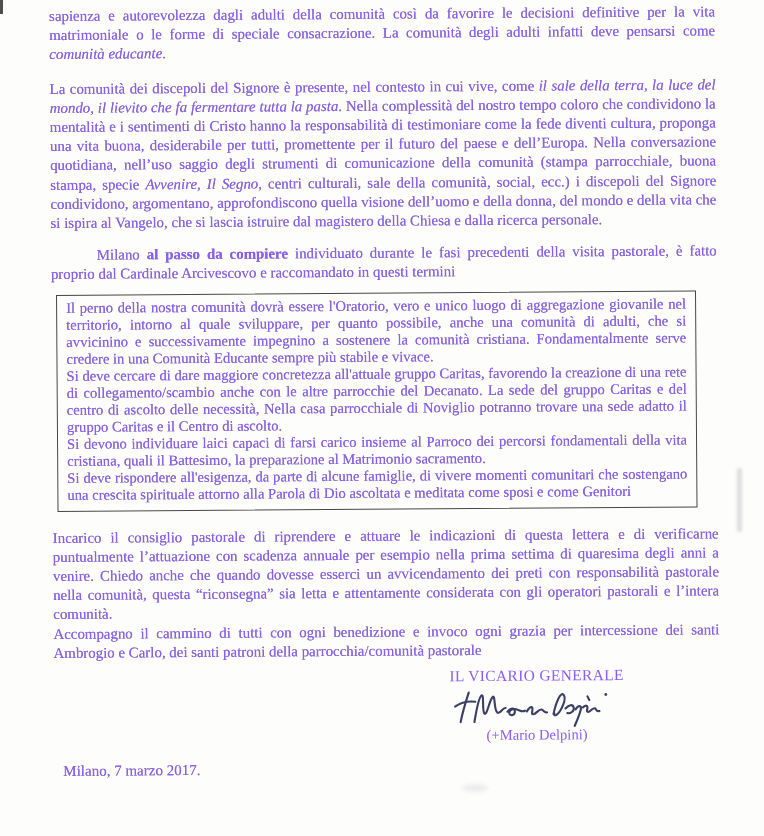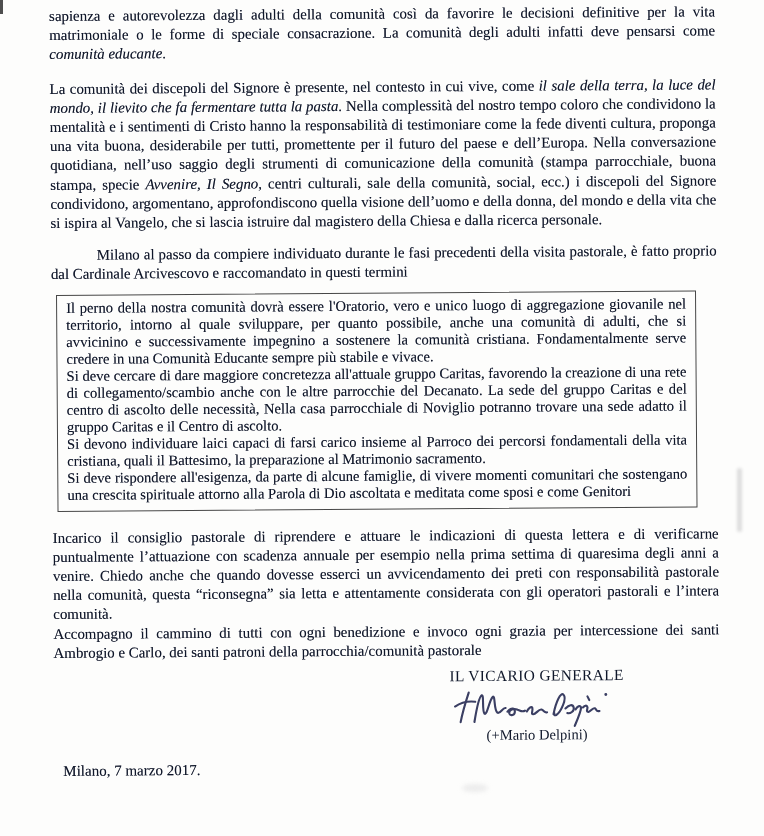--- a/index.html
+++ b/index.html
@@ -1,36 +1,36 @@
 <!DOCTYPE html>
 <html><head>
 <meta charset="utf-8">
 <style>
   html,body { margin:0; padding:0; background:#ffffff; }
   .page {
     position:relative; width:764px; height:836px; margin:0;
     background:#fdfdfc; overflow:hidden;
     font-family:"Liberation Serif","DejaVu Serif",serif;
-    color:#0f172a;
+    color:#8b5cf6;
   }
   .content {
     position:absolute; left:49px; top:7px; width:666px;
     transform:rotate(-0.4deg); transform-origin:0 0;
   }
   .para {
     margin:0; text-align:justify;
     font-size:14.9px; line-height:19.2px;
     text-shadow:0 0 0.4px rgba(40,40,60,0.55);
   }
   .m1 { margin-top:15px; }
   .m2 { margin-top:13px; }
   .m3 { margin-top:17px; }
   .indent { text-indent:46px; }
   em { font-style:italic; }
-  strong { font-weight:normal; }
+  strong { font-weight:bold; }
   .quote-box {
     box-sizing:content-box;
     margin:10px 0 0 5px; width:620px;
     border:1.5px solid #474747;
     padding:4px 9px 7px 9px;
     background:#fdfdfc;
   }
   .quote-box .box-para {
     margin:0; text-align:justify;
     font-size:14.6px; line-height:17px;

